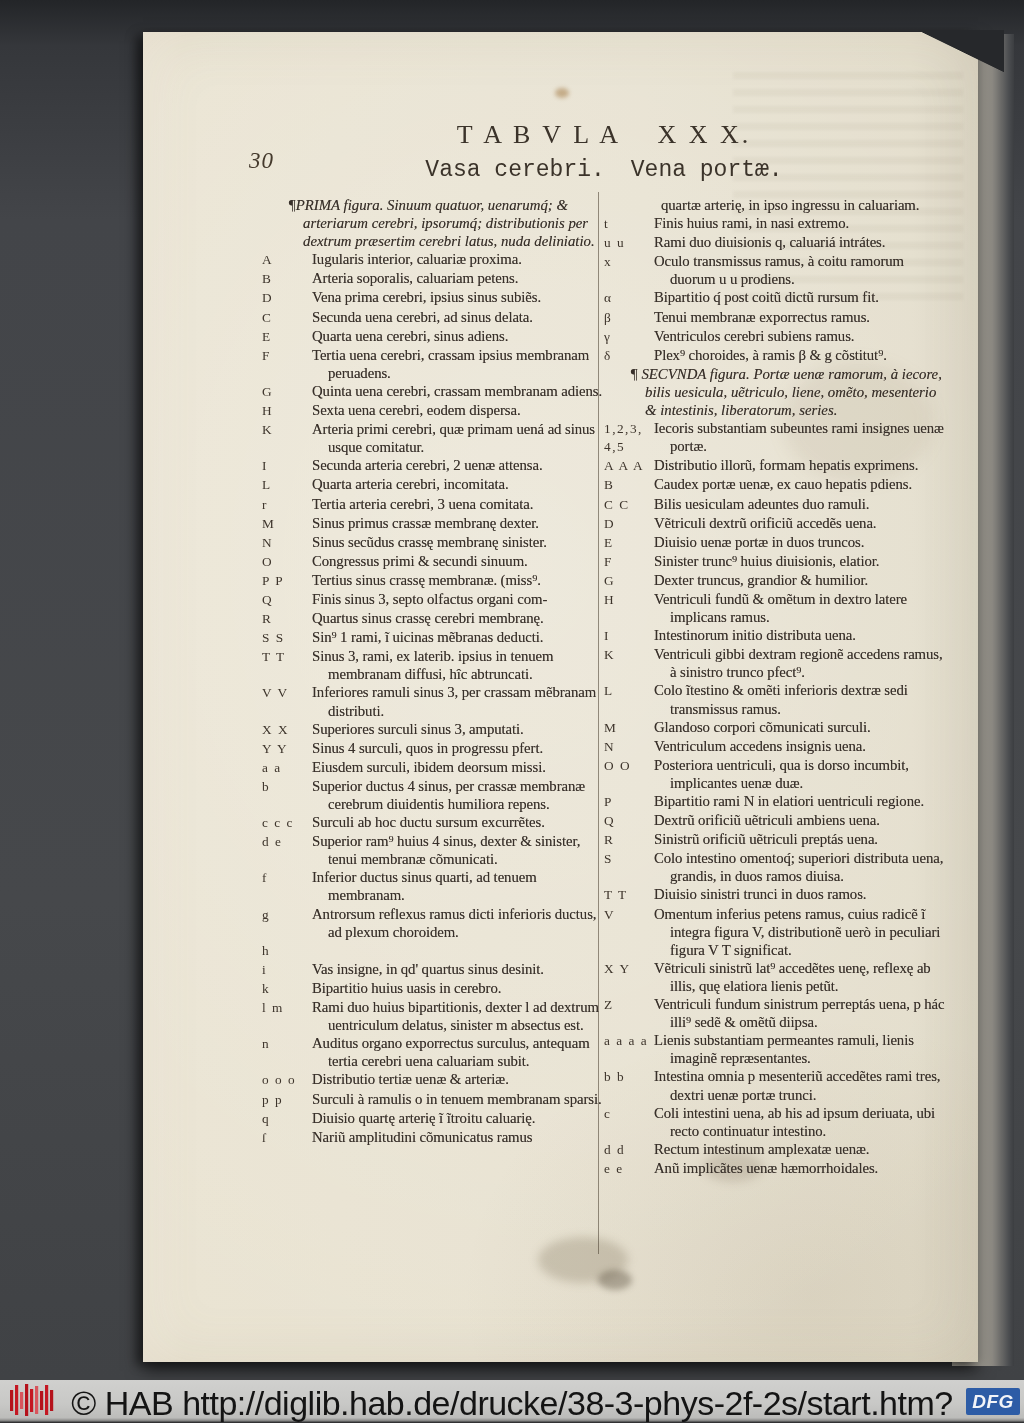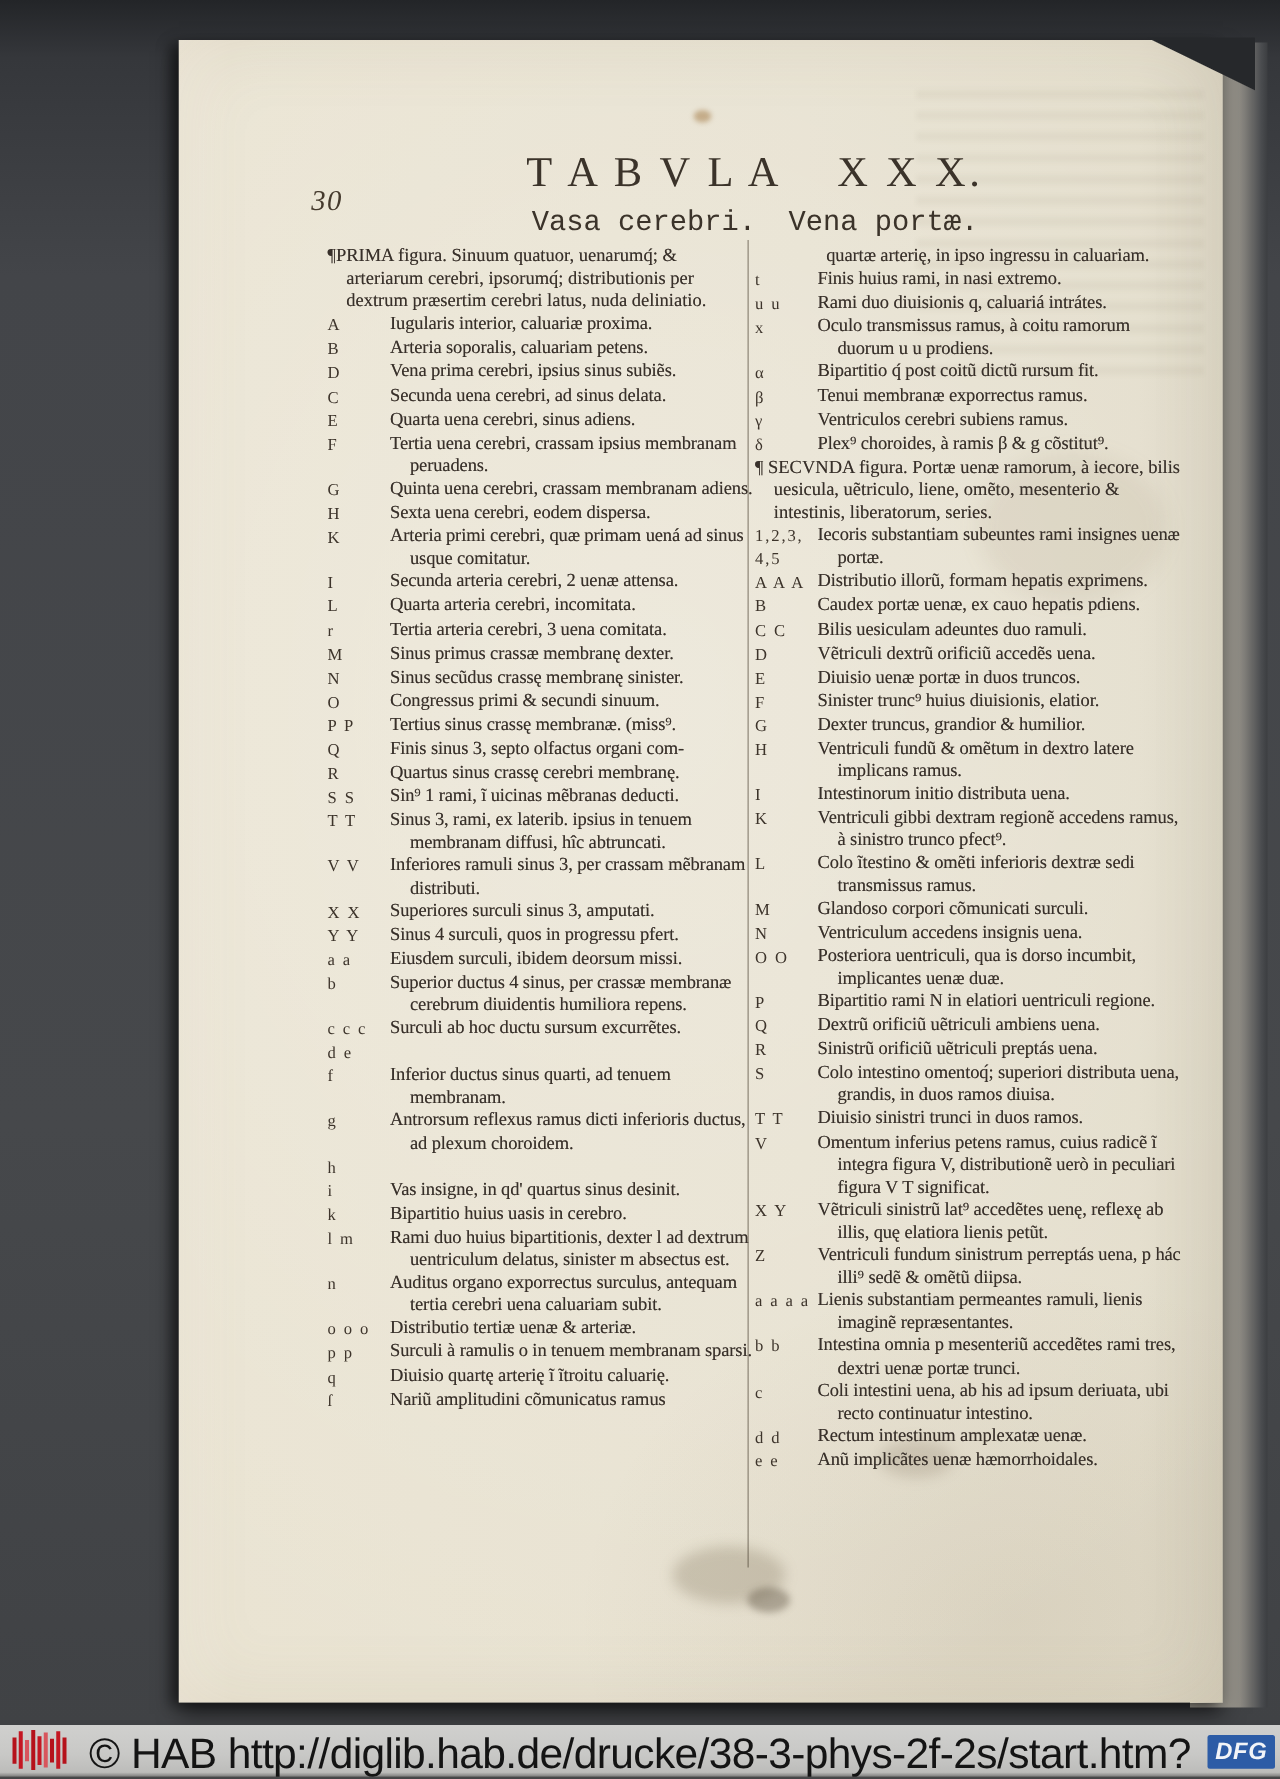--- a/index.html
+++ b/index.html
@@ -35,31 +35,31 @@
   .stain.s3{left:455px;top:1238px;width:34px;height:20px;background:rgba(70,58,40,.35);filter:blur(3px);}
   .stain.s4{left:640px;top:330px;width:150px;height:120px;background:rgba(140,120,85,.10);filter:blur(8px);}
   .stain.s5{left:560px;top:1120px;width:60px;height:30px;background:rgba(100,85,60,.18);}
   .showthrough{
     position:absolute;left:590px;top:40px;width:230px;height:230px;opacity:.5;filter:blur(1.5px);
     background:repeating-linear-gradient(180deg, rgba(120,108,85,.12) 0 7px, rgba(0,0,0,0) 7px 17px);
     pointer-events:none;
   }
   .folio{position:absolute;left:106px;top:116px;font-size:23px;font-style:italic;letter-spacing:1px;color:#453a2d;}
   .headings{position:absolute;left:120px;top:88px;width:682px;text-align:center;}
-  .t-title{font-size:34px;letter-spacing:3px;color:#3b332a;white-space:pre;}
+  .t-title{font-size:26px;letter-spacing:3px;color:#3b332a;white-space:pre;}
   .t-sub{margin-top:7px;font-size:23px;color:#3b332a;font-family:Liberation Mono, monospace;}
   .t-sub .gap{display:inline-block;width:26px;}
   .col{position:absolute;top:164px;width:341px;}
   .col.left{left:119px;}
   .col.right{left:461px;}
   .divider{position:absolute;left:455px;top:160px;width:1px;height:1062px;background:rgba(70,58,44,.55);}
   .row{display:flex;align-items:flex-start;font-size:14.8px;line-height:18.1px;letter-spacing:-0.1px;}
   .row .lab{flex:0 0 50px;font-size:13.3px;letter-spacing:1.5px;padding-top:1px;color:#3d342b;}
   .row .txt{flex:1;padding-left:16px;text-indent:-16px;}
-  .row.intro .txt{padding-left:15px;text-indent:-15px;letter-spacing:0;}
+  .row.intro .txt{margin-left:26px;padding-left:15px;text-indent:-15px;font-style:italic;letter-spacing:0;}
   .row.cont .txt{margin-left:50px;padding-left:14px;text-indent:-7px;}
   .txt{text-shadow:0 0 0.5px rgba(56,48,42,.55);}
   
   .footer{
     position:absolute;left:0;top:1380px;width:1024px;height:43px;
     background:linear-gradient(180deg,#d0d0ce 0,#c8c8c6 55%,#bcbcba 88%,#8d8d8c 94%,#1b1c1e 100%);
   }
   .footer .copy{
     position:absolute;left:0;right:0;top:4px;text-align:center;
     font-family:"Liberation Sans","DejaVu Sans",sans-serif;font-size:34px;color:#141414;letter-spacing:-0.5px;
@@ -202,20 +202,21 @@
         <div class="row entry">
           <span class="lab">b</span>
           <span class="txt">Superior ductus 4 sinus, per crassæ membranæ cerebrum diuidentis humiliora repens.</span>
         </div>
         <div class="row entry">
           <span class="lab">c c c</span>
           <span class="txt">Surculi ab hoc ductu sursum excurrẽtes.</span>
         </div>
         <div class="row entry">
           <span class="lab">d e</span>
+          <span class="txt">Superior ram⁹ huius 4 sinus, dexter &amp; sinister, tenui membranæ cõmunicati.</span>
         </div>
         <div class="row entry">
           <span class="lab">f</span>
           <span class="txt">Inferior ductus sinus quarti, ad tenuem membranam.</span>
         </div>
         <div class="row entry">
           <span class="lab">g</span>
           <span class="txt">Antrorsum reflexus ramus dicti inferioris ductus, ad plexum choroidem.</span>
         </div>
         <div class="row entry">

